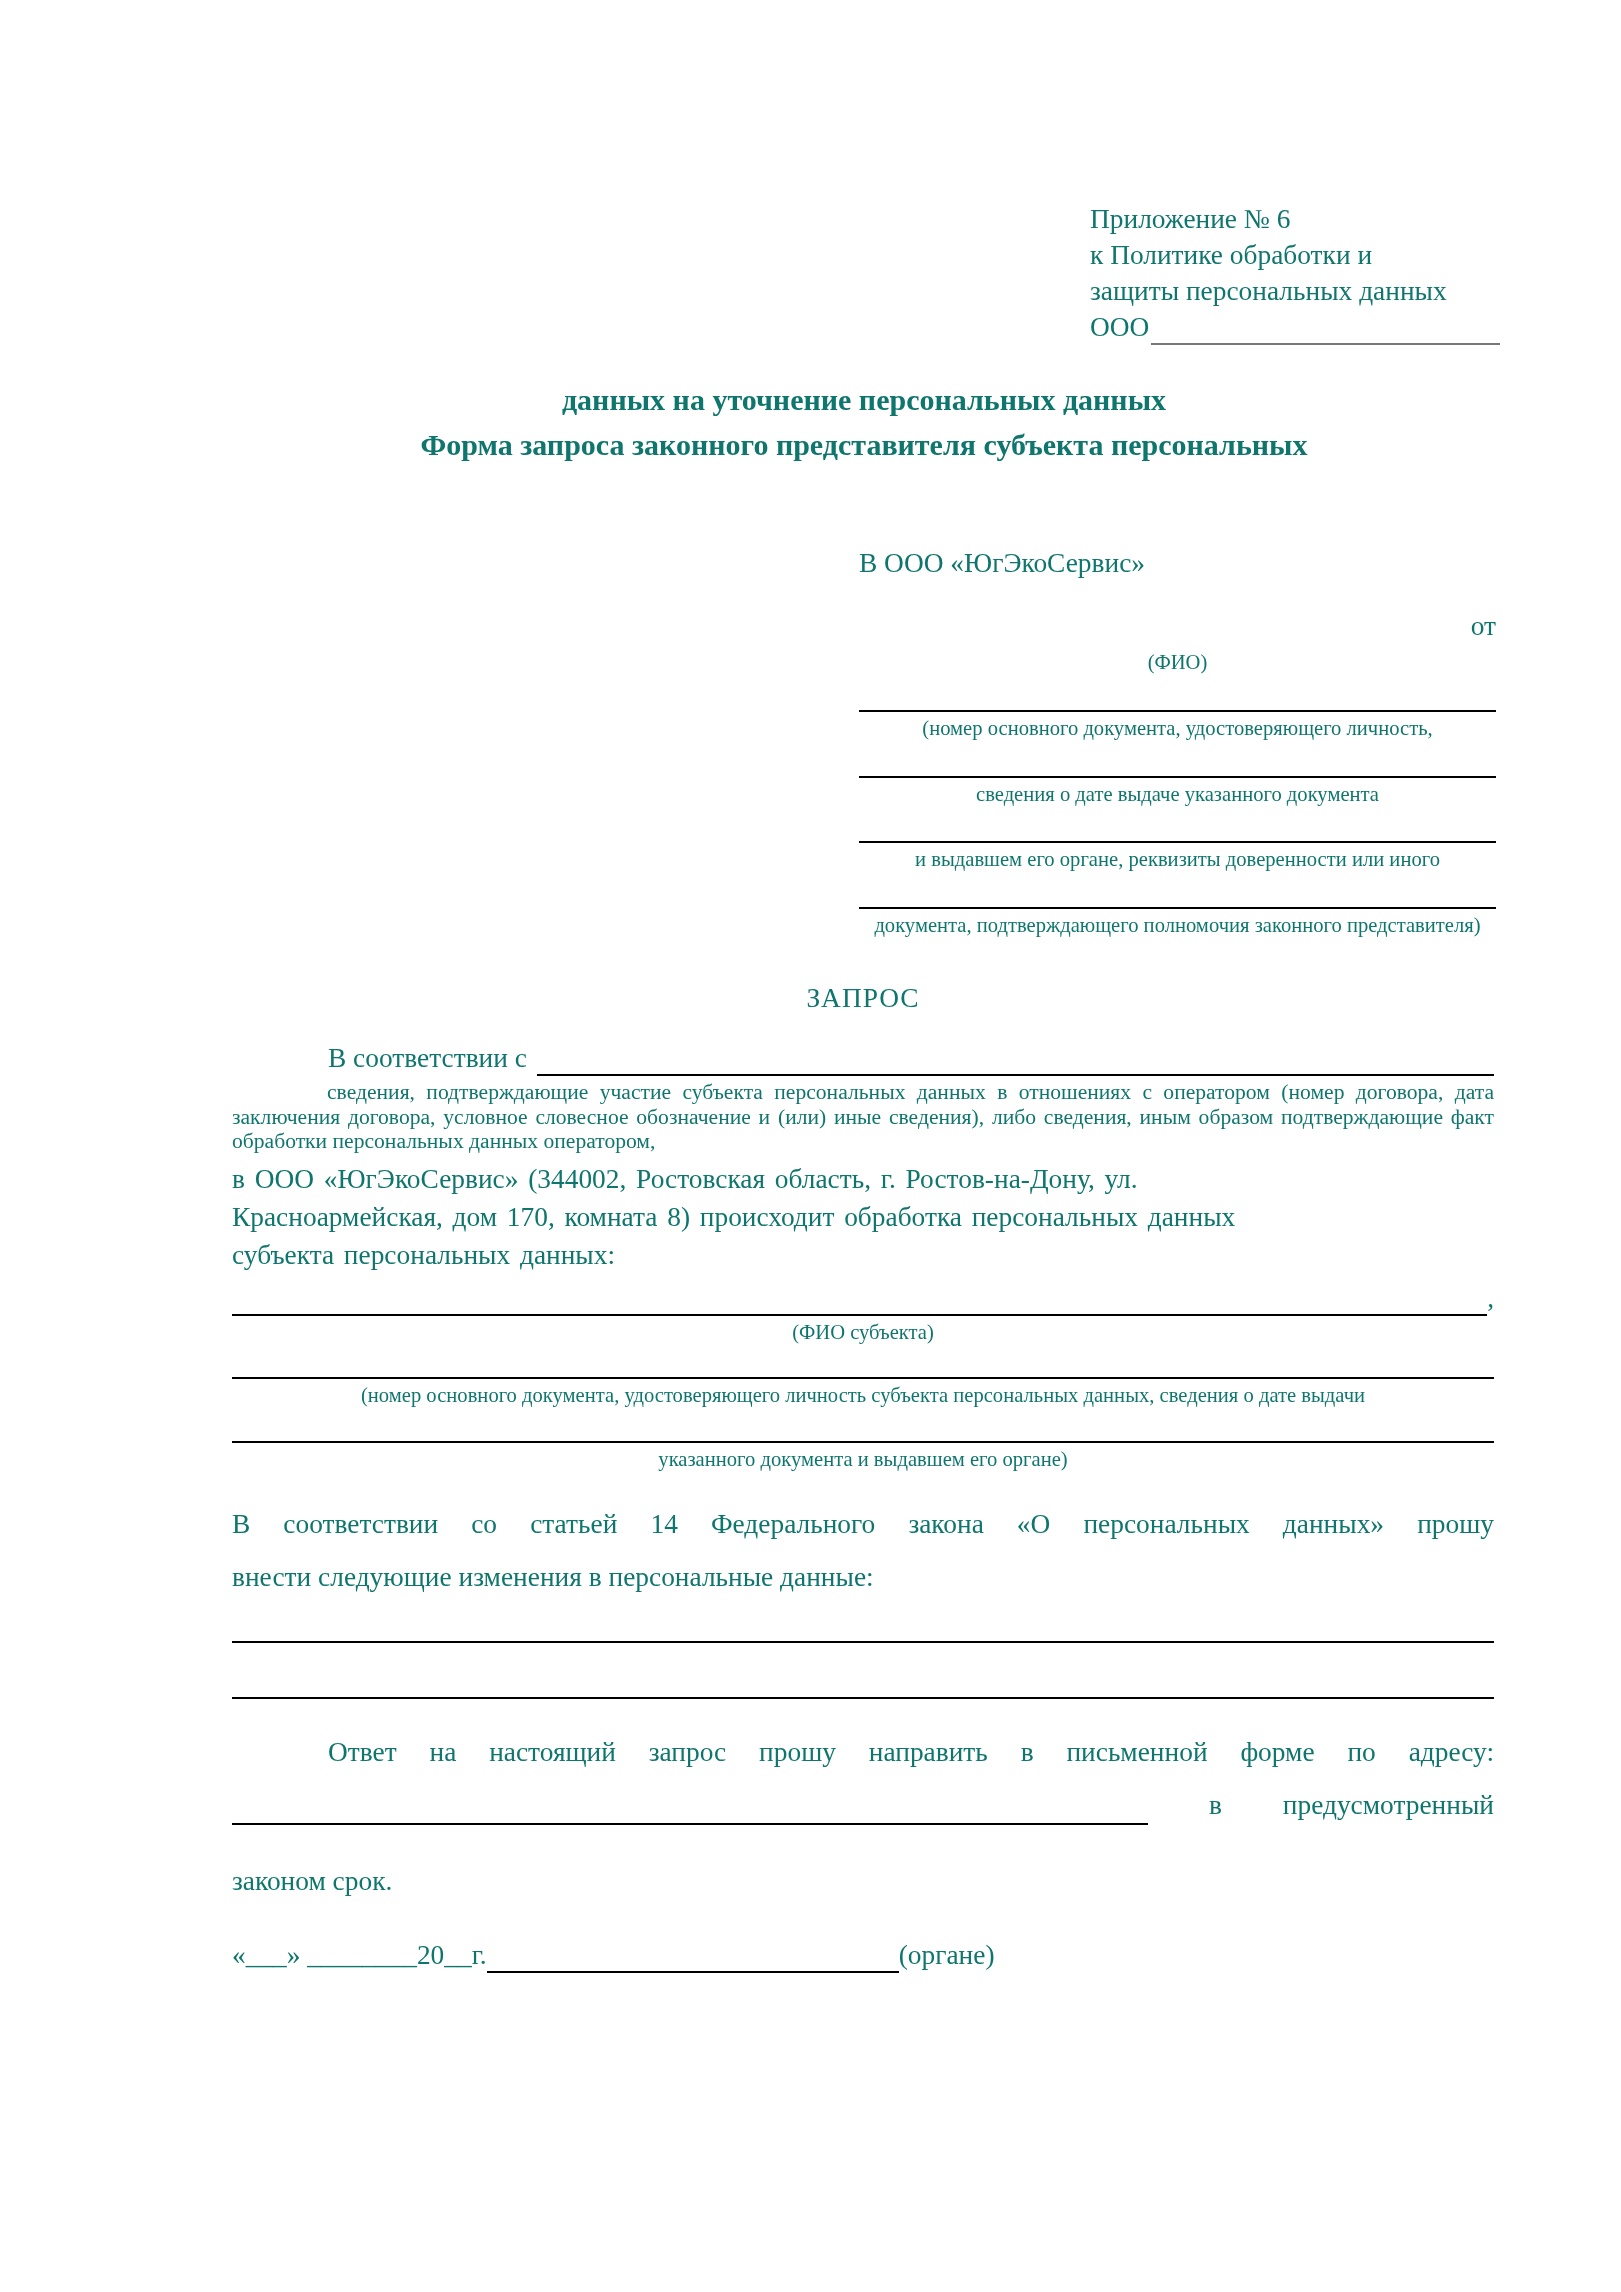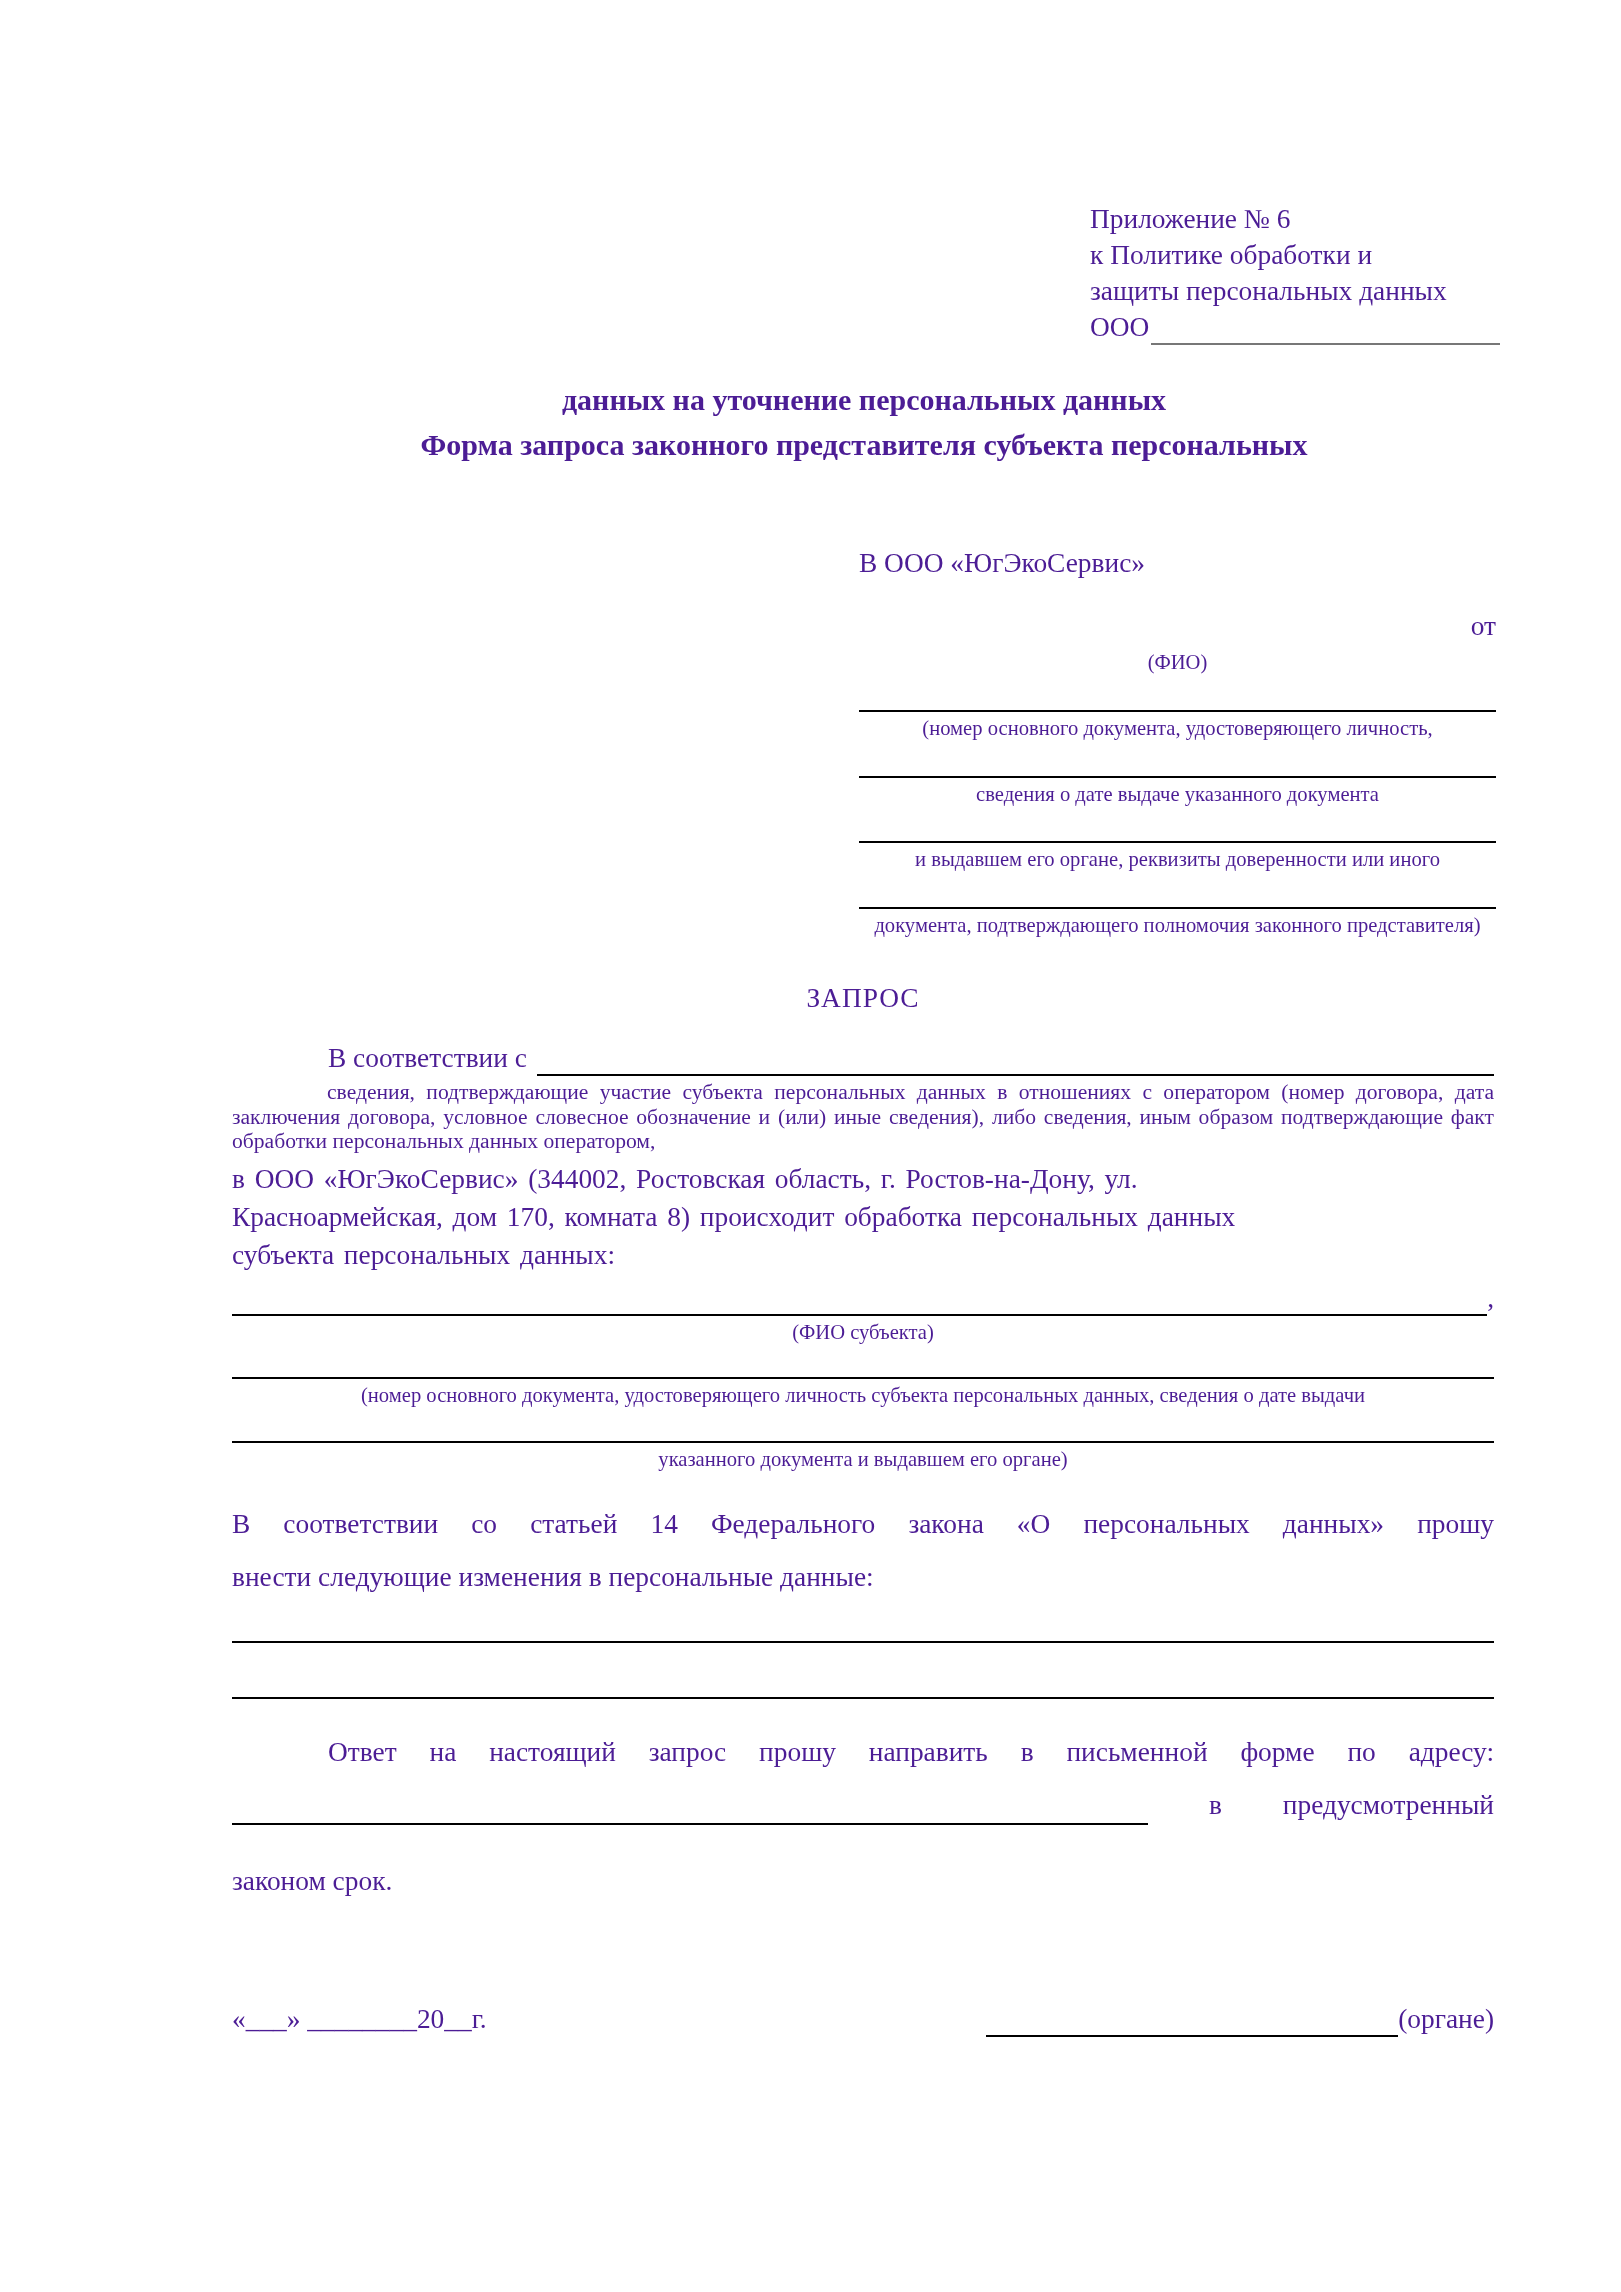--- a/index.html
+++ b/index.html
@@ -1,20 +1,20 @@
 <!DOCTYPE html>
 <html><head>
 <meta charset="utf-8">
 <style>
   html,body { margin:0; padding:0; background:#ffffff; }
   .page {
     position:relative;
     width:1621px; height:2293px;
     background:#ffffff;
-    color:#4c1d95;
+    color:#0f766e;
     font-family:"Liberation Serif", serif;
     overflow:hidden;
   }
 
   
   .appendix {
     position:absolute; left:1090px; top:201px; width:410px;
     font-size:27.4px; line-height:36px;
   }
   .appendix .company-row { display:flex; align-items:flex-end; }
@@ -46,21 +46,21 @@
   .cap-c { font-size:20.6px; line-height:24.5px; text-align:center; margin-top:3.9px; }
   .blank-a { height:25.5px; border-bottom:2px solid #000; margin-top:7.8px; }
   .law1 { margin-top:34px; line-height:39px; text-align:justify; text-align-last:justify; }
   .law2 { margin-top:13.7px; line-height:39px; }
   .blank-b { height:25.5px; border-bottom:2px solid #000; margin-top:18.6px; }
   .blank-c { height:25.5px; border-bottom:2px solid #000; margin-top:28px; }
   .reply1 { margin-top:34px; line-height:39px; text-indent:96px; text-align:justify; text-align-last:justify; }
   .reply2 { display:flex; justify-content:space-between; align-items:flex-end; margin-top:14.7px; line-height:39px; }
   .reply2 .blank { width:916px; height:25.5px; border-bottom:2px solid #000; }
   .reply3 { margin-top:37px; line-height:39px; }
-  .footer-row { display:flex; justify-content:space-between; align-items:flex-end; margin-top:100px; }
+  .footer-row { display:flex; justify-content:flex-start; align-items:flex-end; margin-top:36px; }
   .sig { display:flex; align-items:flex-end; }
   .sig .blank { width:412px; height:25.5px; border-bottom:2px solid #000; }
 </style>
 </head>
 <body>
 
 <div class="page">
 
   <div class="appendix">
     <div>Приложение № 6</div>

